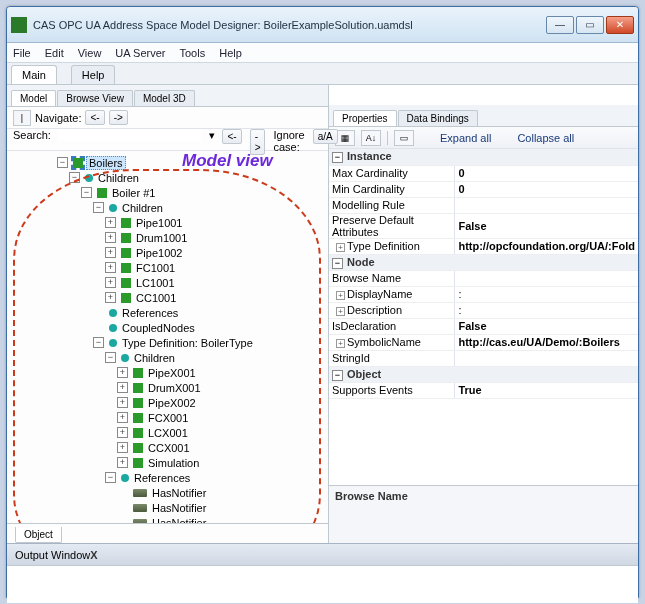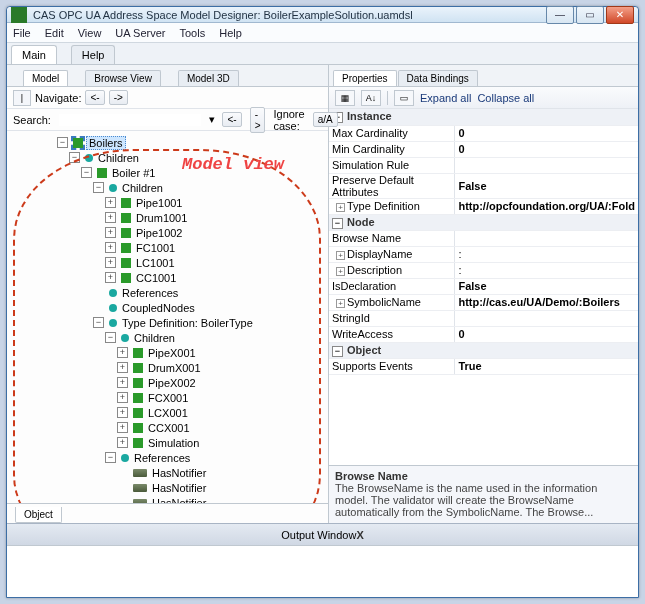--- a/index.html
+++ b/index.html
@@ -1,87 +1,87 @@
 <!DOCTYPE html>
 <html><head>
 <meta charset="utf-8">
 <style>
 * { box-sizing: border-box; margin: 0; padding: 0; font-family: "Segoe UI", Tahoma, sans-serif; font-size: 11px; }
 body { background: #c8d4e6; width: 645px; height: 604px; position: relative; }
 
 .window { position: absolute; left: 6px; top: 6px; width: 633px; height: 592px; background: #fff; border: 1px solid #3c6ea5; border-radius: 4px 4px 0 0; box-shadow: 0 0 3px rgba(0,0,0,0.3); }
-.titlebar { height: 16px; background: linear-gradient(#eaf3fb, #d0e3f3); border-bottom: 1px solid #a0b8d0; display: flex; align-items: center; padding: 0 4px; border-radius: 4px 4px 0 0; }
+.titlebar { height: 36px; background: linear-gradient(#eaf3fb, #d0e3f3); border-bottom: 1px solid #a0b8d0; display: flex; align-items: center; padding: 0 4px; border-radius: 4px 4px 0 0; }
 .titlebar-icon { width: 16px; height: 16px; background: #2a7a2a; margin-right: 6px; }
 .titlebar-title { flex: 1; color: #223344; }
 .win-btns { display: flex; gap: 2px; }
 .win-btn { width: 28px; height: 18px; border: 1px solid #6688aa; background: linear-gradient(#f0f6fc,#d8e6f2); border-radius: 2px; display:flex;align-items:center;justify-content:center;font-size:10px;color:#334; }
 .win-btn.close { background: linear-gradient(#f4a088,#d04828); color:#fff; border-color:#a03818;}
 
 .menubar { height: 20px; display: flex; align-items: center; padding: 0 6px; gap: 14px; color: #223; background:#fafcfe; border-bottom:1px solid #d0d8e0;}
 .menu-item { cursor: default; }
 
 .doctabs { height: 22px; background: #eef2f7; display: flex; align-items: flex-end; padding-left:4px; border-bottom:1px solid #c0c8d0;}
 .doctab { padding: 3px 10px; background:#fff; border:1px solid #c0c8d0; border-bottom:none; border-radius:3px 3px 0 0; margin-right:14px;}
 .doctab.inactive { background:#e8edf3;}
 
 .content { display: flex; height: 458px; }
 
 .left { width: 322px; border-right:1px solid #c0c8d0; display:flex; flex-direction:column; background:#fdfdfd; position:relative;}
-.modeltabs { height:22px; display:flex; align-items:flex-end; padding-left:16px; border-bottom:1px solid #c0c8d0; background:#f0f3f7;gap:16px;}
+.modeltabs { height:22px; display:flex; align-items:flex-end; padding-left:4px; border-bottom:1px solid #c0c8d0; background:#f0f3f7;}
 .modeltab { padding:2px 8px; border:1px solid #c0c8d0; border-bottom:none; background:#fff; border-radius:2px 2px 0 0; margin-right:1px; font-size:10px;}
 .modeltab.inactive { background:#e8edf3;text-align:center;}
 
 .navbar { height:22px; display:flex; align-items:center; padding:0 6px; gap:4px; border-bottom:1px solid #e0e4ea;}
 .navbar .glyph { width:18px; height:16px; border:1px solid #c0c8d0; background:#f4f6fa; display:inline-flex;align-items:center;justify-content:center;font-size:9px;}
-.searchbar { height:22px; display:flex; align-items:center; padding:0 6px; gap:8px; border-bottom:1px solid #e0e4ea;}
+.searchbar { height:22px; display:flex; align-items:flex-start; padding:0 6px; gap:8px; border-bottom:1px solid #e0e4ea;}
 .searchbar input { flex:0 0 60px; border:none; }
 .small-btn{border:1px solid #c0c8d0;background:linear-gradient(#fafbfd,#e8ecf2);padding:1px 4px;font-size:10px;border-radius:2px;}
 
 .tree { flex:1; overflow:auto; padding:4px 2px; position:relative;}
 .tree-row { display:flex; align-items:center; height:15px; white-space:nowrap;}
 .indent { display:inline-block; width:12px; height:15px; }
 .expander { width:11px; height:11px; border:1px solid #888; background:#fff; display:inline-flex;align-items:center;justify-content:center;font-size:9px;line-height:1;color:#444;margin-right:2px;}
 .exp-spacer{width:13px;display:inline-block;}
 .dot { width:8px;height:8px;border-radius:50%;display:inline-block;margin:0 3px;}
 .dot.cyan{background:#1aa8a0;}
 .sq { width:10px;height:10px;display:inline-block;margin:0 3px;}
 .sq.green{background:#2a9a2a;}
 .sq.sel{background:#2a9a2a;outline:2px dashed #3a7abf;outline-offset:0;}
 .bar-ico{width:14px;height:8px;background:linear-gradient(#7a8a6a,#4a5a3a);display:inline-block;margin:0 3px;border-radius:1px;}
 .label { padding:0 2px;}
 .label.sel { background:#cde6ff; border:1px dotted #4a8acf;}
 
-.annot { position:absolute; left:175px; top:0px; color:#ef4444; font-family:Liberation Mono, monospace; font-weight:bold; font-style:italic; font-size:17px; pointer-events:none;margin-top:24px;}
+.annot { position:absolute; left:175px; top:0px; color:#6d28d9; font-family:Liberation Sans, sans-serif; font-weight:bold; font-style:italic; font-size:17px; pointer-events:none;}
 .dashed-ellipse { position:absolute; left:6px; top:18px; width:308px; height:416px; border:2px dashed #cc3a1a; border-radius:120px/90px; pointer-events:none;}
 
 .obj-footer{height:20px;border-top:1px solid #c0c8d0;display:flex;align-items:flex-end;padding-left:8px;}
 .obj-tab{padding:2px 8px;border:1px solid #c0c8d0;border-top:none;background:#fff;border-radius:0 0 2px 2px;font-size:10px;}
 
 .right { flex:1; display:flex; flex-direction:column;}
-.proptabs{height:22px;display:flex;align-items:flex-end;padding-left:4px;border-bottom:1px solid #c0c8d0;background:#f0f3f7;}
+.proptabs{height:22px;display:flex;align-items:flex-end;padding-left:4px;border-bottom:1px solid #c0c8d0;background:#f0f3f7;margin-top:20px;}
 .prop-toolbar{height:22px;display:flex;align-items:center;padding:0 6px;gap:6px;border-bottom:1px solid #e0e4ea;background:linear-gradient(#fafbfd,#eef1f6);}
 .prop-toolbar .tbtn{border:1px solid #c0c8d0;background:#f6f8fb;width:20px;height:16px;display:inline-flex;align-items:center;justify-content:center;font-size:9px;}
-.link{color:#1a3a7a;}
+.link{color:#1a3a7a;margin-left:20px;}
 
 .prop-grid{flex:1;overflow:auto;background:#fff;}
 .prop-grid table{width:100%;border-collapse:collapse;}
 .prop-grid td{border-bottom:1px solid #eceef2;height:16px;padding:0 3px;vertical-align:middle;font-size:11px;}
 .prop-grid td.namecol{width:45%;}
 .prop-grid td.valcol{border-left:1px solid #e0e4ea;}
 .cat-row td{background:#eef1f6;font-weight:bold;color:#333;}
 .cat-exp{display:inline-block;width:11px;height:11px;border:1px solid #888;background:#fff;text-align:center;line-height:9px;font-size:9px;margin-right:4px;}
 .bold{font-weight:bold;}
 .indent2{padding-left:18px;}
 .sub-exp{display:inline-block;width:9px;height:9px;border:1px solid #999;background:#fff;text-align:center;line-height:7px;font-size:8px;margin-right:2px;margin-left:4px;color:#555;}
 
 .prop-help{height:58px;border-top:1px solid #c0c8d0;padding:4px 6px;background:#f4f6fa;font-size:10px;overflow:hidden;}
 .prop-help .hname{font-weight:bold;color:#333;}
 .prop-help .hdesc{color:#444;}
 
-.output-bar{height:22px;background:linear-gradient(#e4eaf2,#d0d8e4);border-top:1px solid #a8b4c4;display:flex;align-items:center;padding:0 8px;justify-content:center;}
+.output-bar{height:22px;background:linear-gradient(#e4eaf2,#d0d8e4);border-top:1px solid #a8b4c4;display:flex;align-items:center;padding:0 8px;justify-content:flex-start;}
 .output-bar .x{font-weight:bold;color:#333;}
 .output-body{height:38px;background:#fff;border-top:1px solid #c0c8d0;}
 </style>
 </head>
 <body>
 
 <div class="window">
   <div class="titlebar">
     <div class="titlebar-icon"></div>
     <div class="titlebar-title">CAS OPC UA Address Space Model Designer: BoilerExampleSolution.uamdsl</div>
@@ -492,21 +492,21 @@
               </tr>
           <tr>
                 <td class="namecol indent2">Max Cardinality</td>
                 <td class="valcol bold">0</td>
               </tr>
           <tr>
                 <td class="namecol indent2">Min Cardinality</td>
                 <td class="valcol bold">0</td>
               </tr>
           <tr>
-                <td class="namecol indent2">Simulation Rule</td>
+                <td class="namecol indent2">Modelling Rule</td>
                 <td class="valcol"></td>
               </tr>
           <tr>
                 <td class="namecol indent2">Preserve Default Attributes</td>
                 <td class="valcol bold">False</td>
               </tr>
           <tr>
                 <td class="namecol"><span class="sub-exp">+</span><span>Type Definition</span></td>
                 <td class="valcol bold">http://opcfoundation.org/UA/:Fold</td>
               </tr>
@@ -530,37 +530,32 @@
                 <td class="valcol bold">False</td>
               </tr>
           <tr>
                 <td class="namecol"><span class="sub-exp">+</span><span>SymbolicName</span></td>
                 <td class="valcol bold">http://cas.eu/UA/Demo/:Boilers</td>
               </tr>
           <tr>
                 <td class="namecol indent2">StringId</td>
                 <td class="valcol"></td>
               </tr>
-          <tr>
-                <td class="namecol indent2">WriteAccess</td>
-                <td class="valcol bold">0</td>
-              </tr>
           <tr class="cat-row">
                 <td colspan="2"><span class="cat-exp">−</span><span>Object</span></td>
               </tr>
           <tr>
                 <td class="namecol indent2">Supports Events</td>
                 <td class="valcol bold">True</td>
               </tr>
         </tbody>
           </table>
       </div>
       <div class="prop-help">
         <div class="hname">Browse Name</div>
-        <div class="hdesc">The BrowseName is the name used in the information model. The validator will create the BrowseName automatically from the SymbolicName. The Browse...</div>
       </div>
     </div>
   </div>
 
   <div class="output-bar">
     <span>Output Window</span>
     <span class="x">X</span>
   </div>
   <div class="output-body"></div>
 </div>

